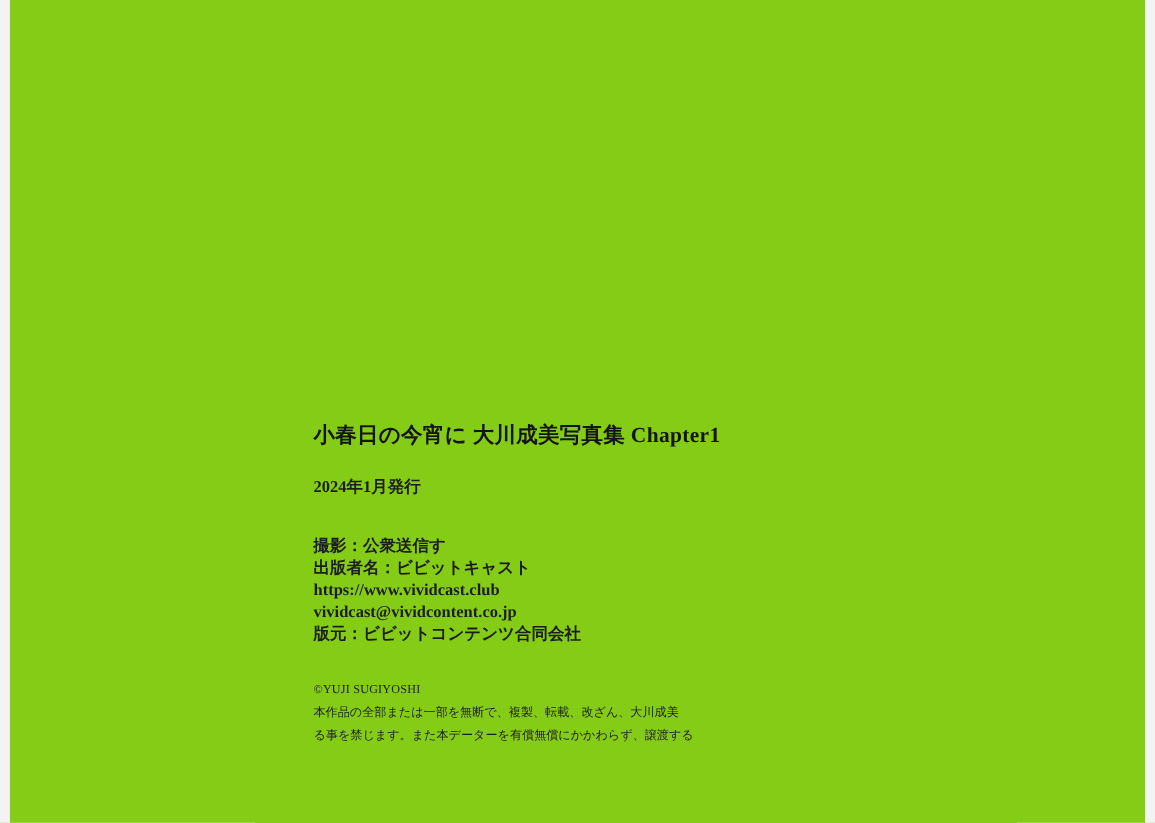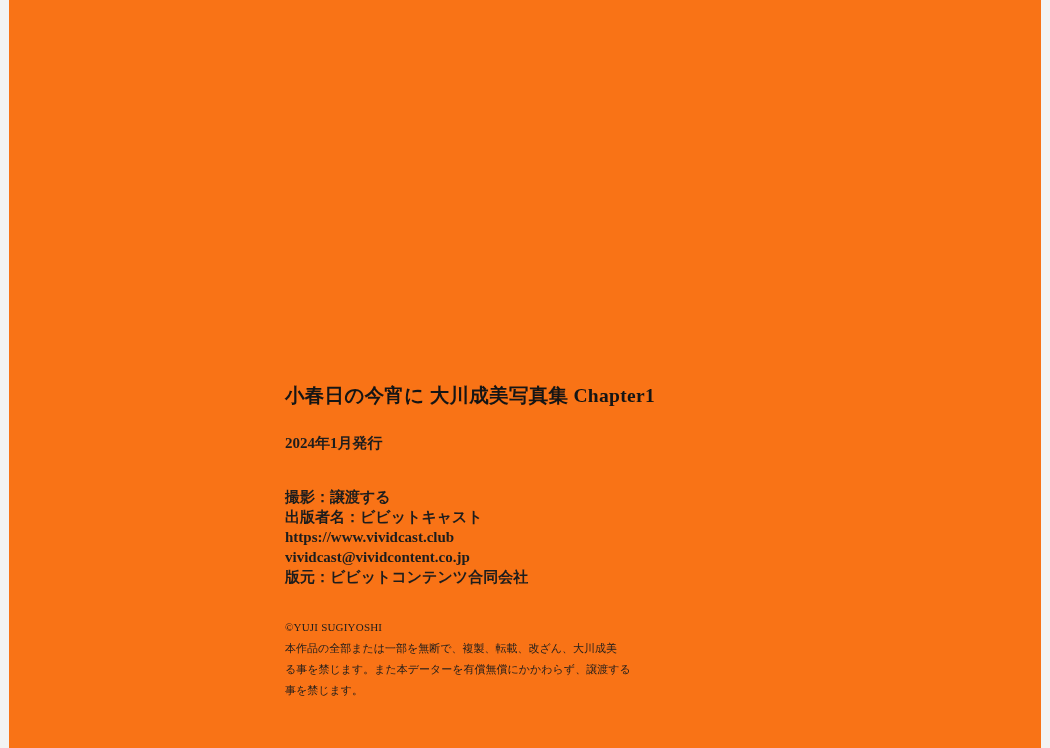--- a/index.html
+++ b/index.html
@@ -11,21 +11,21 @@
     width: 1050px;
     height: 748px;
     overflow: hidden;
     font-family: "Liberation Serif", serif;
     color: #1a1a1a;
   }
   .page {
     position: relative;
     width: 1050px;
     height: 748px;
-    background: #f97316;
+    background: #84cc16;
   }
   
   .edge-left, .edge-right {
     position: absolute;
     top: 0;
     width: 9px;
     height: 748px;
     background: #f3f3f3;
   }
   .edge-left { left: 0; }
@@ -84,30 +84,29 @@
     <div class="title">小春日の今宵に 大川成美写真集 Chapter1</div>
 
     <div class="line">2024年1月発行</div>
 
     <div class="gap-1"></div>
 
 
     <div class="gap-2"></div>
 
     <div class="block">
-      <div class="line">撮影：譲渡する</div>
+      <div class="line">撮影：公衆送信す</div>
       <div class="line">出版者名：ビビットキャスト</div>
       <div class="line">https://www.vividcast.club</div>
       <div class="line">vividcast@vividcontent.co.jp</div>
       <div class="line">版元：ビビットコンテンツ合同会社</div>
     </div>
 
     <div class="gap-3"></div>
 
     <div class="notice">
       <div class="first">©YUJI SUGIYOSHI</div>
       <div>本作品の全部または一部を無断で、複製、転載、改ざん、大川成美</div>
       <div>る事を禁じます。また本データーを有償無償にかかわらず、譲渡する</div>
-      <div>事を禁じます。</div>
     </div>
 
   </div>
 </div>
 
 </body></html>

